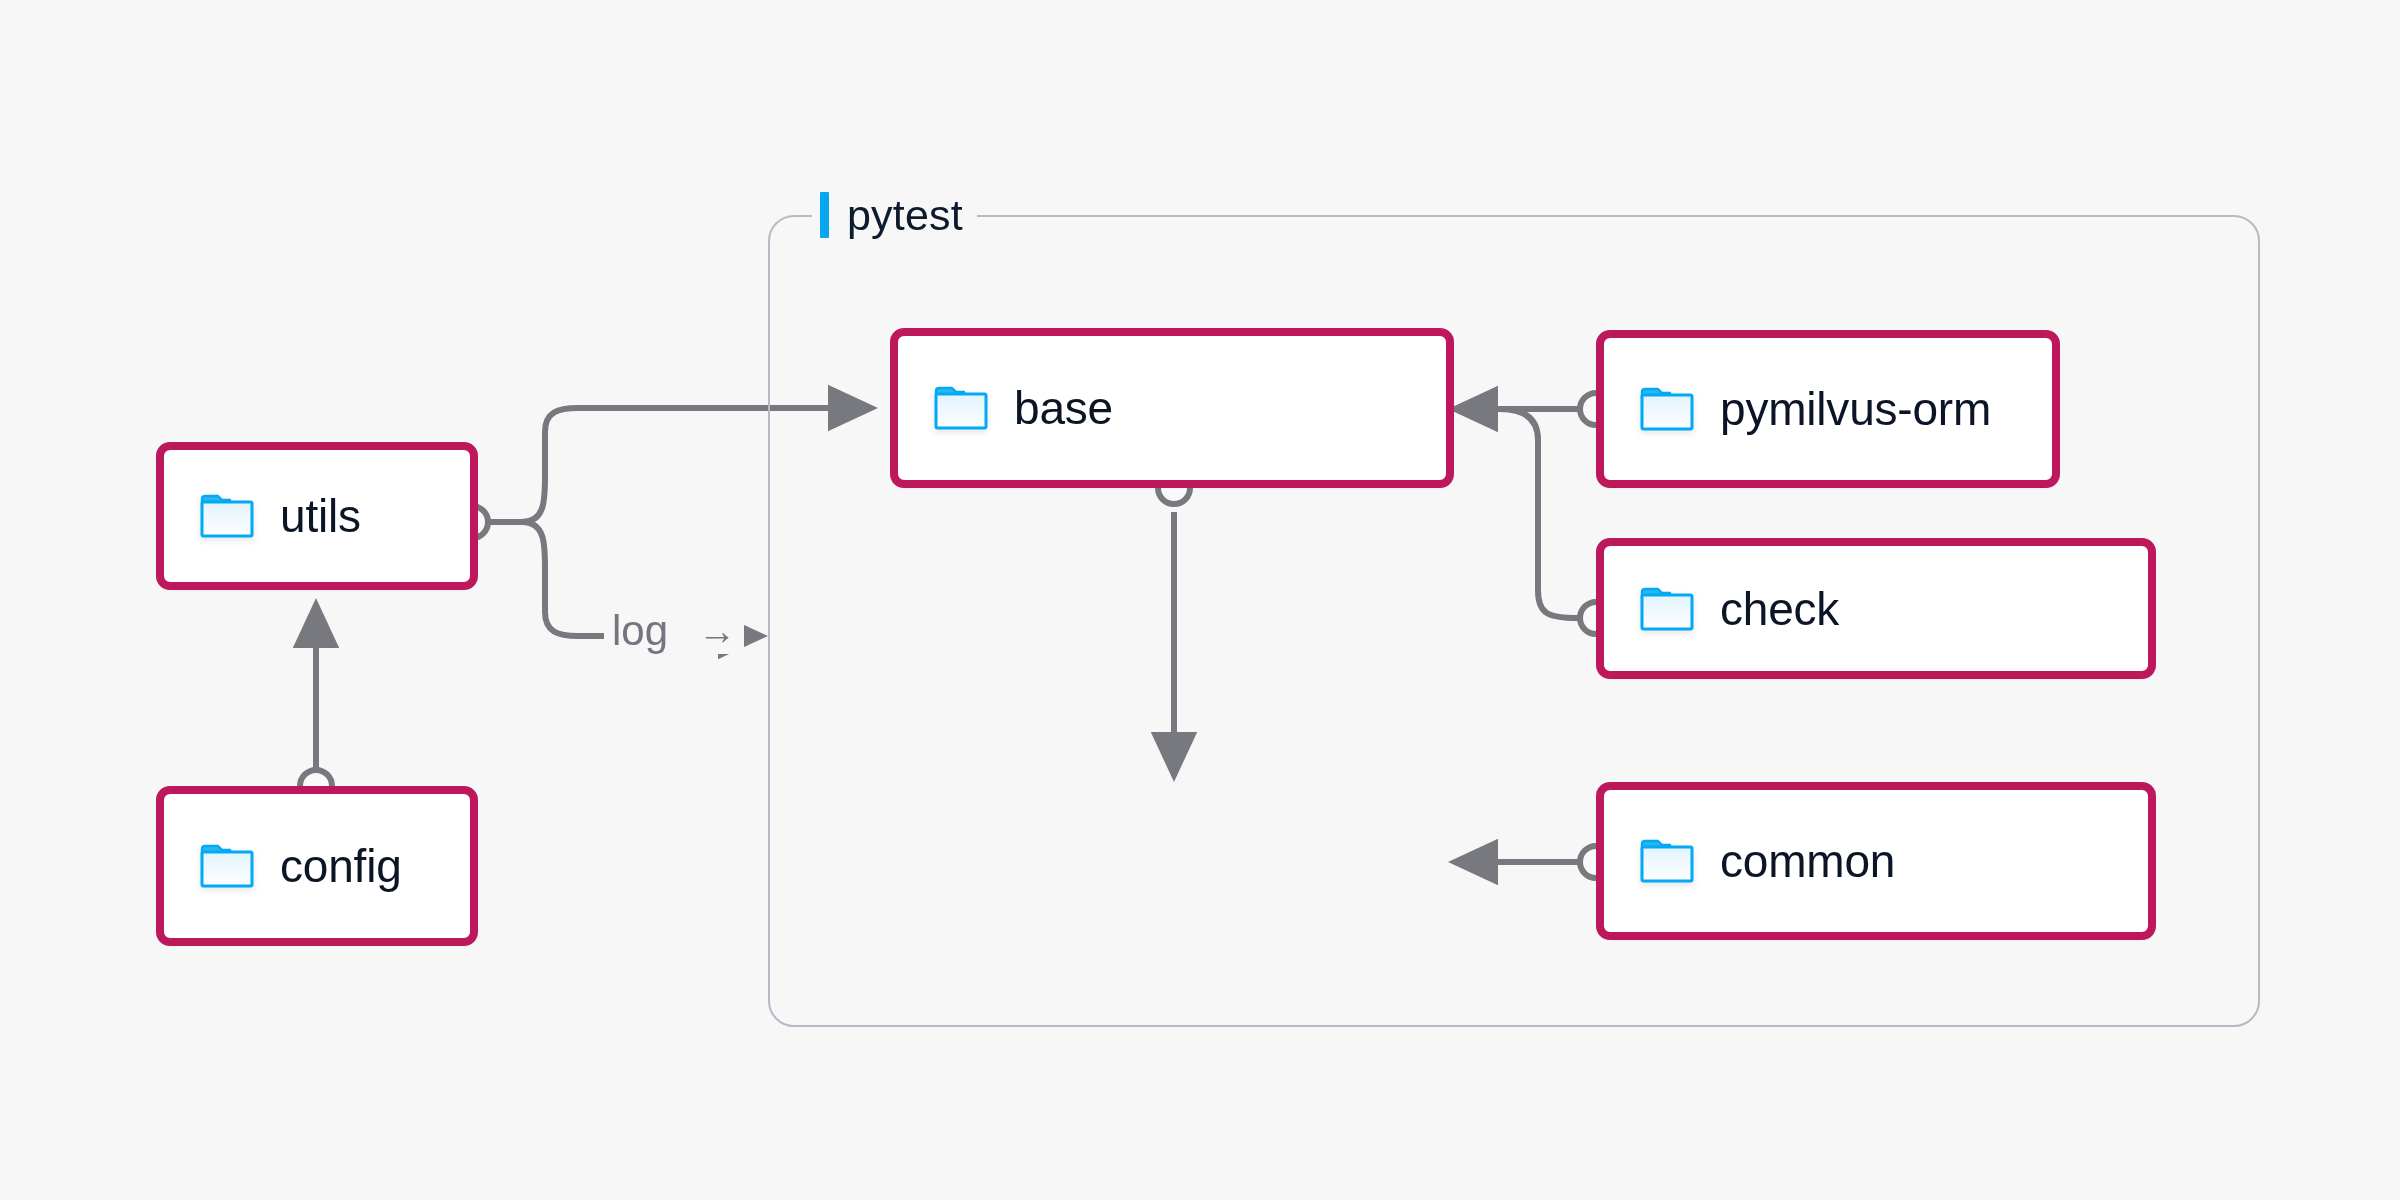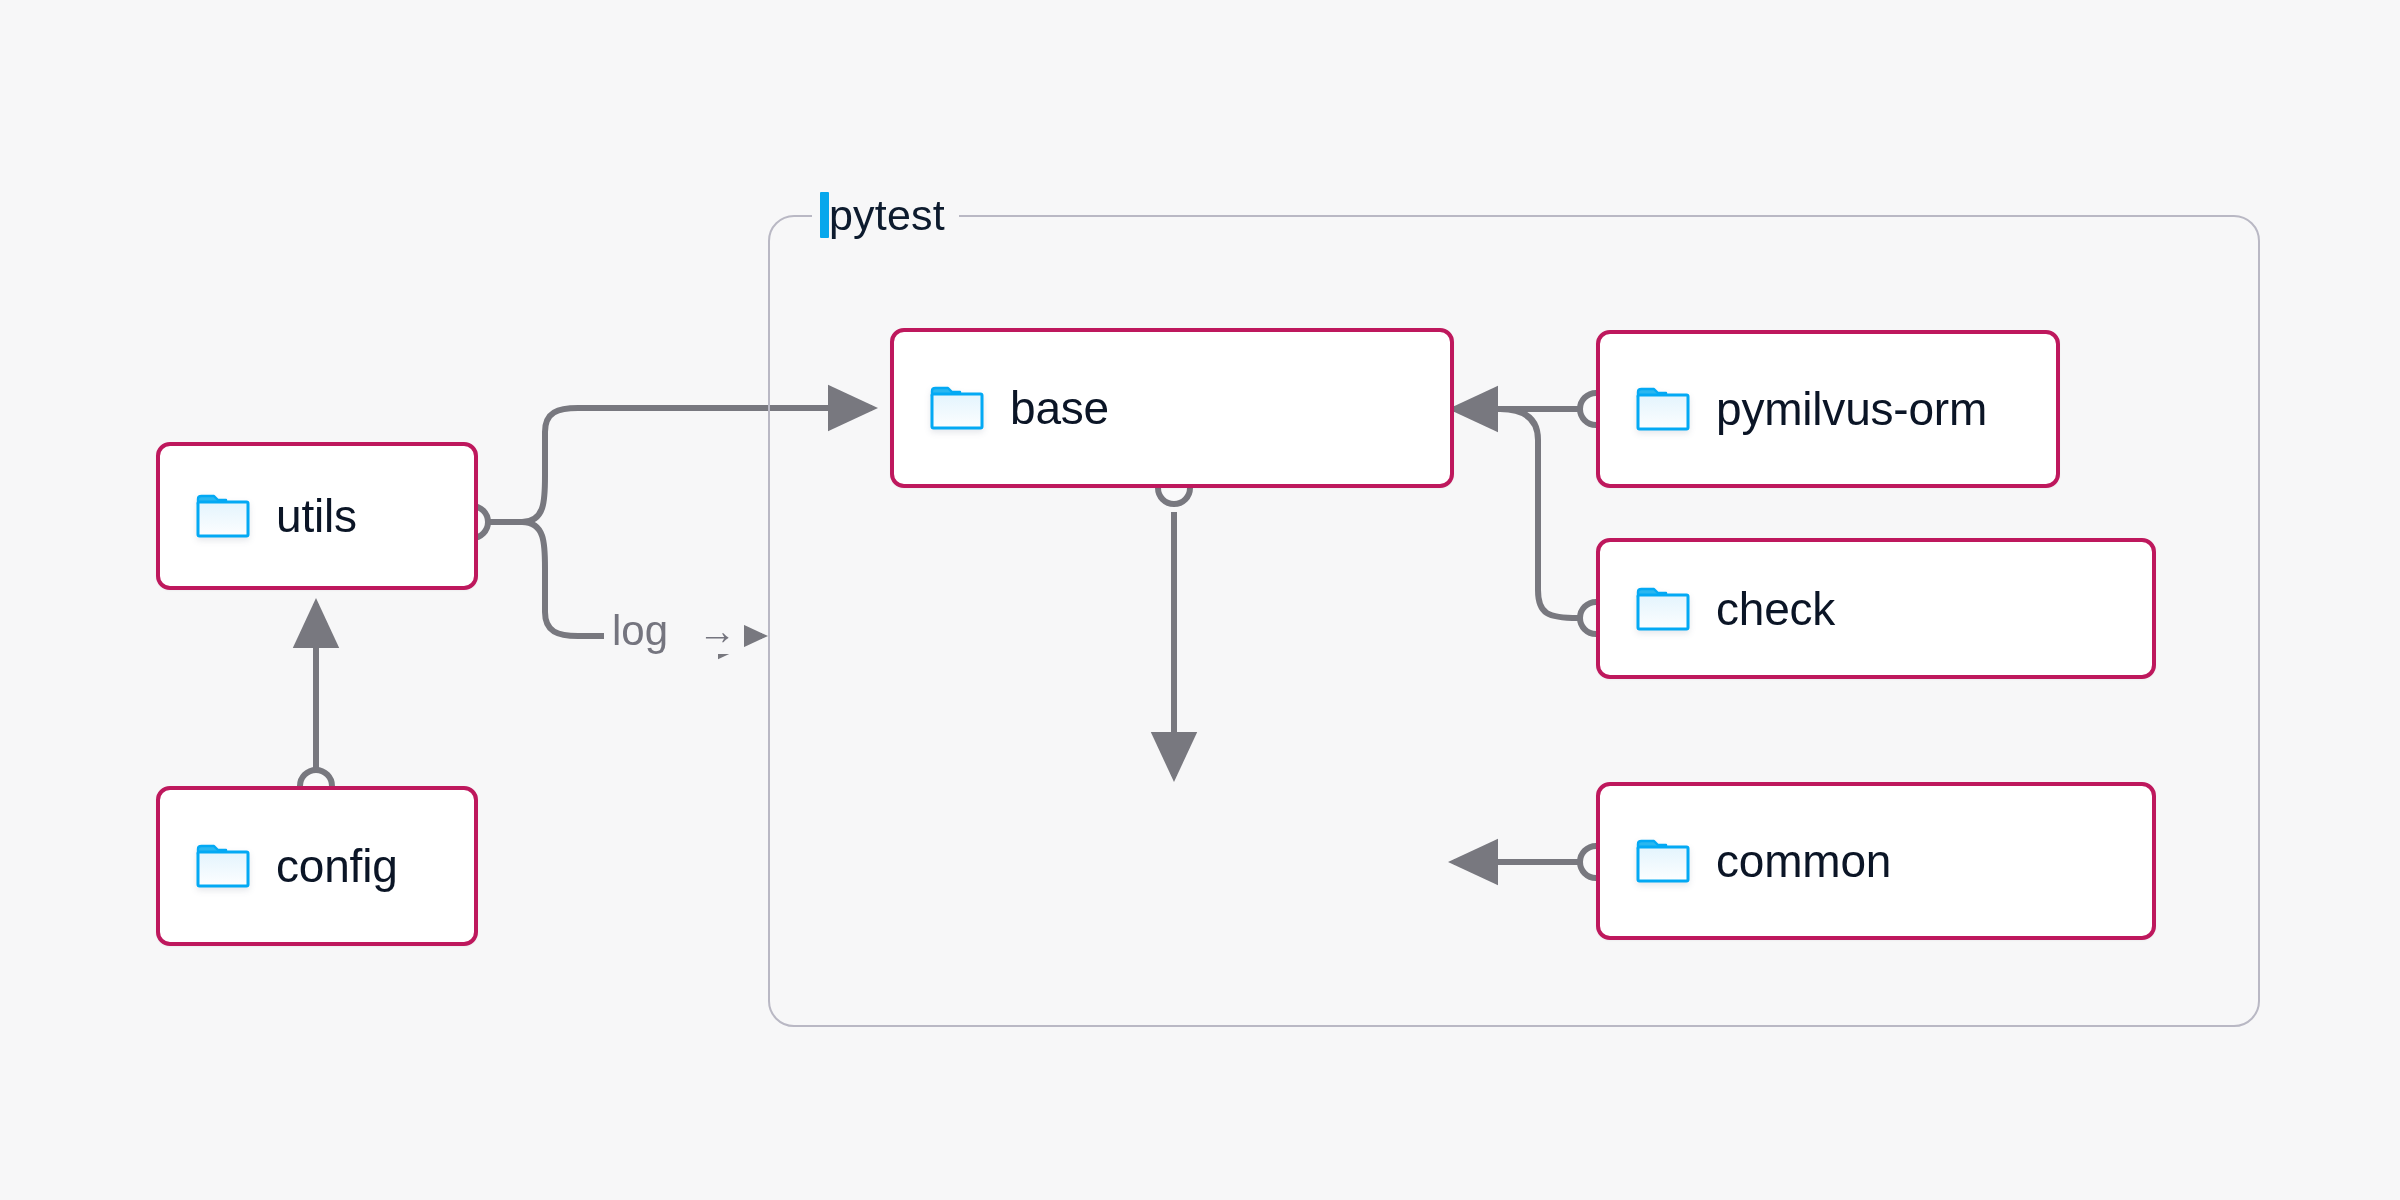--- a/index.html
+++ b/index.html
@@ -27,20 +27,21 @@
     position: absolute;
     border: 2px solid #b9b8c4;
     border-radius: 26px;
     background: transparent;
     box-sizing: border-box;
   }
   .group-label {
     position: absolute;
     display: flex;
     align-items: center;
+    gap: 18px;
     background: #f7f7f8;
     padding: 0 14px 0 8px;
     height: 54px;
     text-align: right;
   }
   .group-label .bar {
     width: 9px;
     height: 46px;
     background: #06a7ec;
     border-radius: 1px;
@@ -51,21 +52,21 @@
     color: #0d1b2e;
     letter-spacing: 0.2px;
     white-space: nowrap;
     line-height: 1;
   }
   
   .node {
     position: absolute;
     box-sizing: border-box;
     background: #ffffff;
-    border: 4px solid #be185d;
+    border: 8px solid #be185d;
     border-radius: 14px;
     display: flex;
     align-items: center;
     box-shadow: 0 1px 2px rgba(22,25,48,0.04);
   }
   .node .inner {
     display: flex;
     align-items: center;
     gap: 26px;
     padding-left: 36px;

